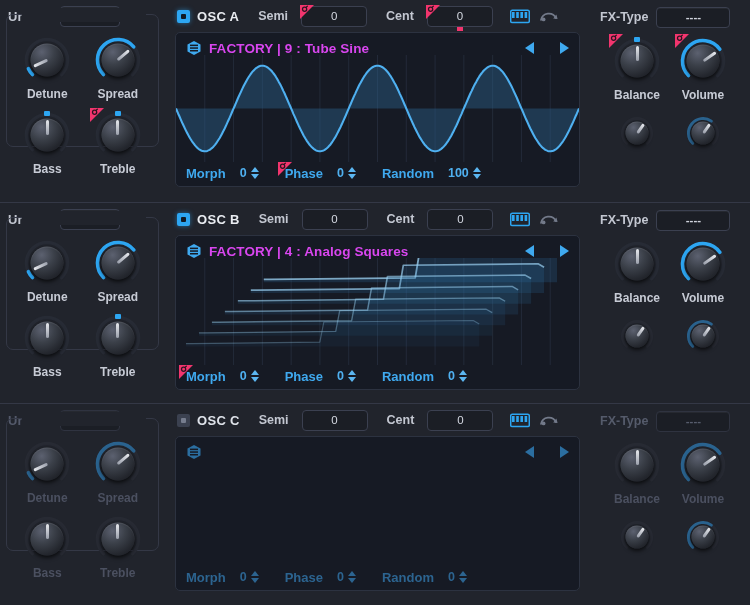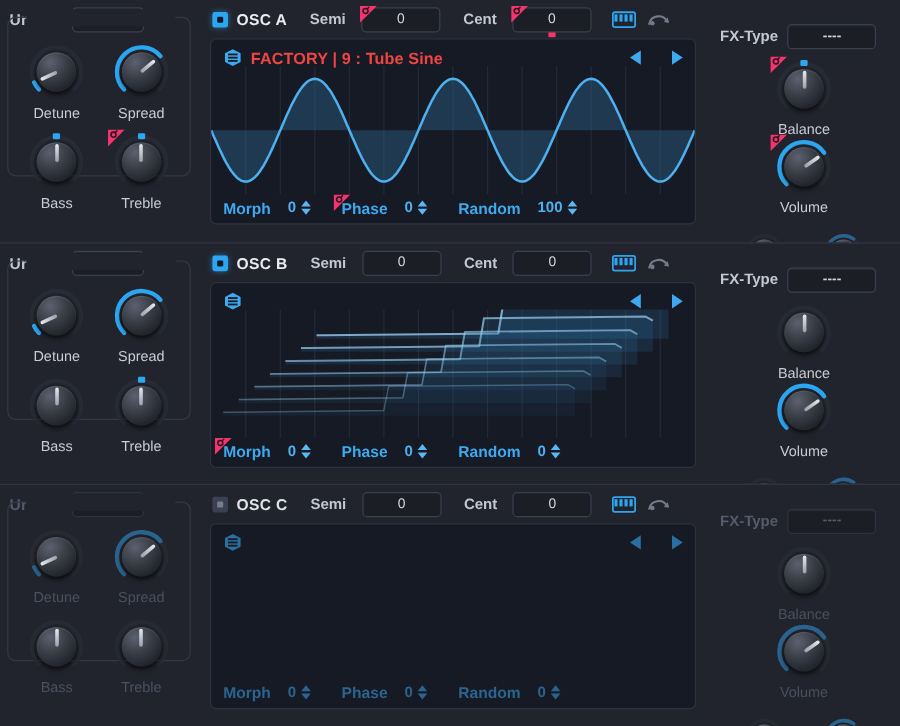--- a/index.html
+++ b/index.html
@@ -66,21 +66,21 @@
     width: 124px; height: 14px;
     background: #21242c;
   }
   .knob-pair {
     display: flex; position: relative; z-index: 2;
     justify-content: space-around;
     padding: 4px 12px 0 12px;
   }
   .knob-cell { display: flex; flex-direction: column; align-items: center; position: relative; }
   .knob-caption {
-    font-size: 12px; color: #c7cbd5; font-weight: normal; margin-top: 3px;
+    font-size: 12px; color: #c7cbd5; font-weight: bold; margin-top: 3px;
   }
   .dim .knob-caption { color: #4b5060; }
   .dim .unison-label { color: #545a6b; }
   .dim .dropdown { color: #565c6c; border-color:#2f3340; }
 
   
   .knob {
     position: relative;
     width: 48px; height: 48px;
   }
@@ -181,21 +181,21 @@
     border-radius: 5px;
     overflow: hidden;
   }
   .wave-head {
     position: absolute; top: 0; left: 0; right: 0; height: 30px;
     display: flex; align-items: center; gap: 7px;
     padding: 0 10px; z-index: 4;
   }
   .hex-icon { width: 16px; height: 16px; }
   .wave-name {
-    font-size: 13.5px; font-weight: bold; color: #ef4444; letter-spacing:.1px;
+    font-size: 13.5px; font-weight: bold; color: #d946ef; letter-spacing:.1px;
   }
   .dim .wave-name { color: #2b6ea0; }
   .nav-arrows { margin-left: auto; display: flex; gap: 26px; }
   .arrow { width: 0; height: 0; cursor: pointer; }
   .arrow.left  { border-top: 6px solid transparent; border-bottom: 6px solid transparent; border-right: 9px solid #3fa9ef; }
   .arrow.right { border-top: 6px solid transparent; border-bottom: 6px solid transparent; border-left: 9px solid #3fa9ef; }
   .dim .arrow.left  { border-right-color: #2b6ea0; }
   .dim .arrow.right { border-left-color: #2b6ea0; }
 
   .wave-canvas { position: absolute; top: 22px; left: 0; right: 0; bottom: 24px; }
@@ -218,30 +218,30 @@
   .spin b.up { border-bottom: 5px solid #5bb6f1; }
   .spin b.dn { border-top: 5px solid #5bb6f1; }
   .dim .spin b.up { border-bottom-color: #2c6490; }
   .dim .spin b.dn { border-top-color: #2c6490; }
   .foot-item .modtag { position:absolute; left:-7px; top:-4px; width:13px; height:13px; }
 
   
   .right-panel {
     width: 160px; flex: 0 0 160px;
     position: relative;
-    padding: 14px 6px;
+    padding: 1px 6px;
   }
   .fx-row {
     height: 32px; display: flex; align-items: center; gap: 8px;
     padding-left: 4px;
   }
   .fx-label { font-size: 12.5px; color: #c3c7d1; font-weight: bold; }
   .dim .fx-label { color: #555b6b; }
   .right-knobs {
-    display: flex; justify-content: space-around; padding: 4px 8px 0 8px; flex-direction: column;
+    display: flex; justify-content: space-around; padding: 4px 8px 0 8px;
   }
   .right-knobs2 {
     display: flex; justify-content: space-around; padding: 14px 8px 0 8px;
   }
 </style>
 </head>
 <body>
 
 <div class="synth" id="root">
     <div class="osc-row first">
@@ -623,20 +623,21 @@
              <path d="M 10 87.2 L 16 87.2 L 144.17999999999998 85.7 L 148.17999999999998 65.2 L 298 63.7 L 304 67.2" fill="none" stroke="#9fd6f7" stroke-width="1.2" opacity="0.30" stroke-linejoin="round"></path>
             </svg></div>
         <div class="wave-head">
           <span class="hex-icon">
     <svg width="16" height="16" viewBox="0 0 16 16">
       <path d="M8 1 L14.5 4.4 L14.5 11.6 L8 15 L1.5 11.6 L1.5 4.4 Z" fill="#3fa9ef"></path>
       <rect x="4" y="4.6" width="8" height="1.5" fill="#161a24"></rect>
       <rect x="4" y="7.3" width="8" height="1.5" fill="#161a24"></rect>
       <rect x="4" y="10" width="8" height="1.5" fill="#161a24"></rect>
     </svg></span>
+          <span class="wave-name">FACTORY | 4 : Analog Squares</span>
           <span class="nav-arrows">
             <i class="arrow left"></i>
             <i class="arrow right"></i>
           </span>
         </div>
         <div class="wave-foot">
           <div class="foot-item" style="margin-left:0">
     <span class="modtag">
     <svg viewBox="0 0 14 14" width="14" height="14">
       <path d="M0 0 L14 0 L0 14 Z" fill="#f2356e"></path>

